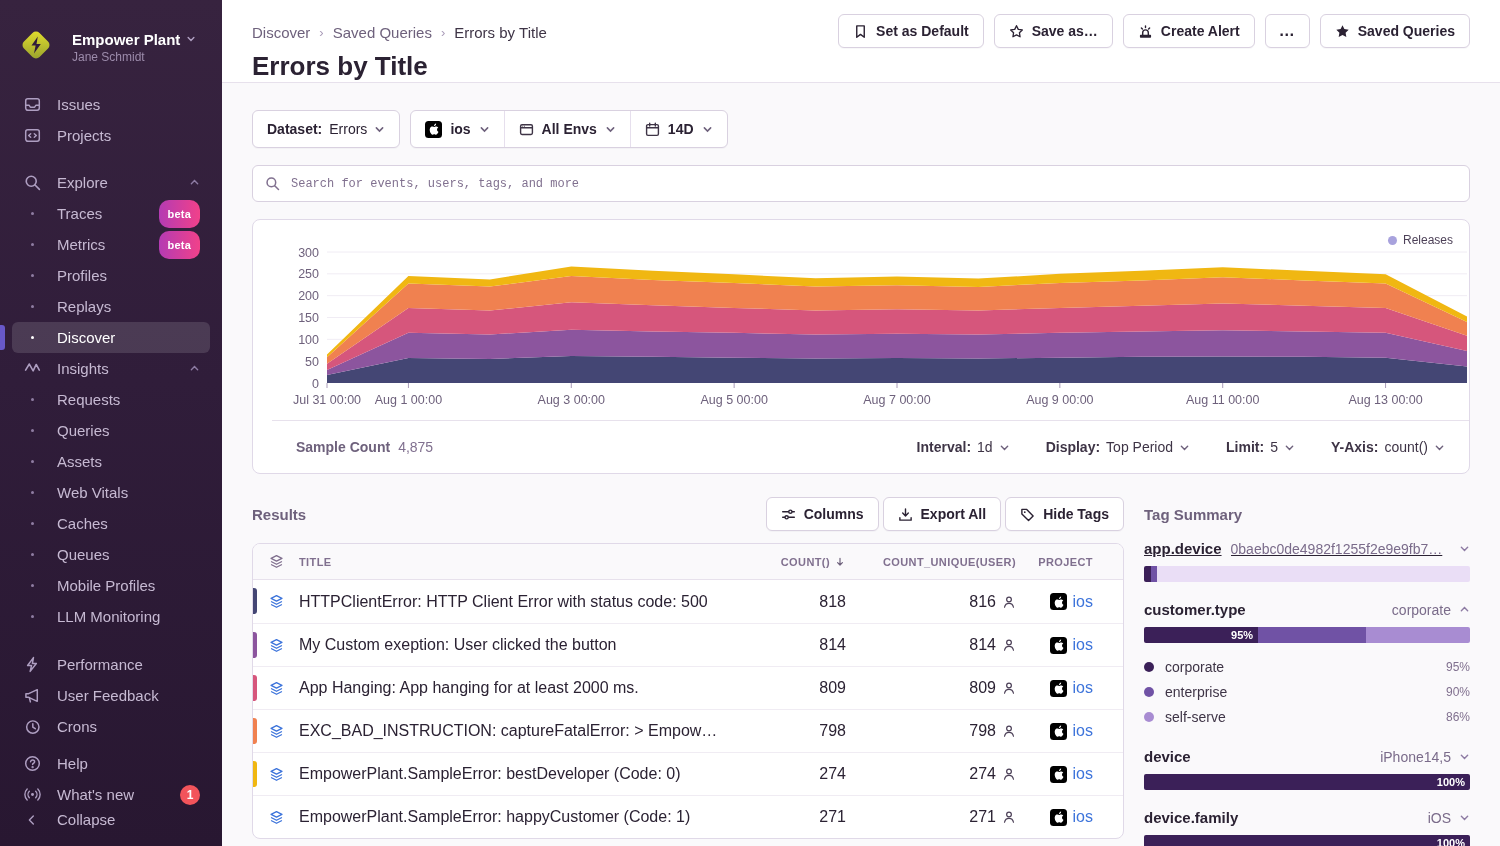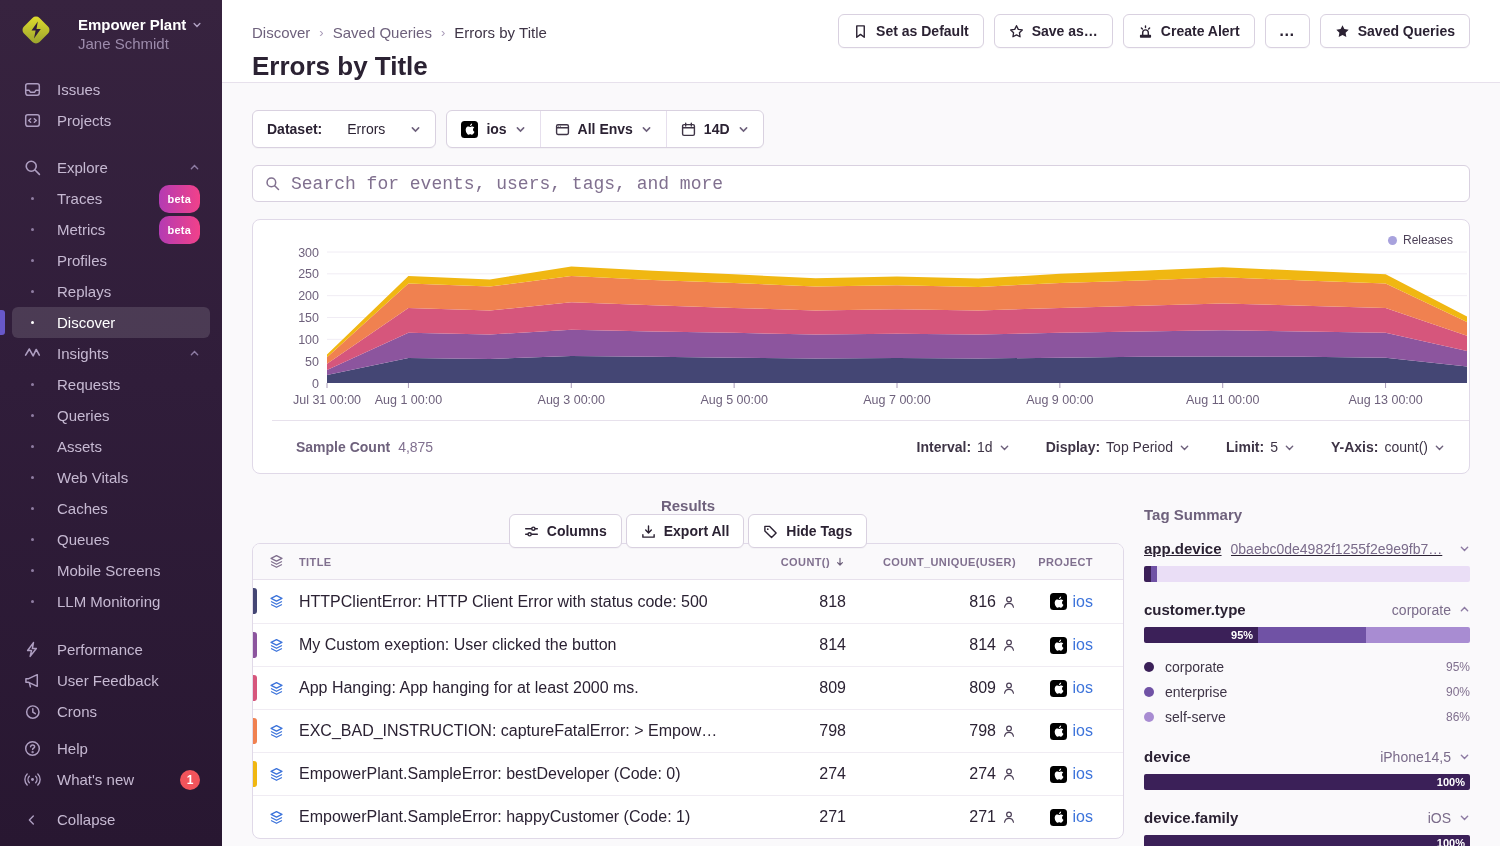--- a/index.html
+++ b/index.html
@@ -8,23 +8,23 @@
     width:1500px; height:846px; overflow:hidden;
     font-family:"Liberation Sans", sans-serif;
     background:#faf9fb; display:flex; color:#2b2233;
   }
   
   .sidebar {
     width:222px; height:846px; flex-shrink:0; position:relative;
     background:linear-gradient(180deg,#37233f 0%,#301d3a 45%,#281731 100%);
     color:#c9bcd6;
   }
-  .sb-logo { display:flex; align-items:flex-end; gap:24px; padding:12px 14px 10px 18px; }
+  .sb-logo { display:flex; align-items:center; gap:18px; padding:27px 14px 10px 18px; }
   .sb-org-name { font-size:15px; font-weight:700; color:#fff; display:flex; align-items:center; gap:6px; }
-  .sb-user { font-size:15px; color:#9c8bab; margin-top:2px; }
+  .sb-user { font-size:12px; color:#9c8bab; margin-top:2px; }
   .sb-nav { padding:12px 12px 0 12px; }
   .sb-item {
     height:31px; display:flex; align-items:center; padding:0 10px;
     font-size:15px; color:#c6b9d2; border-radius:6px; position:relative; cursor:pointer;
   }
   .sb-item .icon-box { width:20px; display:flex; justify-content:center; align-items:center; margin-right:15px; color:#ae9ec1; }
   .sb-item .bullet { width:3px; height:3px; border-radius:50%; background:#8f7da2; }
   .sb-item.active { background:rgba(255,255,255,0.13); color:#fff; }
   .sb-item.active .bullet { background:#fff; }
   .sb-item.active::before {
@@ -56,58 +56,58 @@
     background:#fff; border:1px solid #d9d1e0; border-radius:6px;
     font-size:14px; font-weight:700; color:#2b2233; cursor:pointer; white-space:nowrap;
     box-shadow:0 1px 1px rgba(43,34,51,0.03);
   }
   .btn .bicon { display:flex; color:#2b2233; }
   .btn.icon-only { padding:0 13px; font-size:16px; letter-spacing:1px; }
   .content { padding:27px 30px 0 30px; }
   
   .filter-row { display:flex; gap:10px; }
   .pill {
-    display:inline-flex; align-items:center; gap:25px; height:38px; padding:0 14px;
+    display:inline-flex; align-items:center; gap:7px; height:38px; padding:0 14px;
     background:#fff; border:1px solid #d9d1e0; border-radius:6px; font-size:14px; cursor:pointer;
     box-shadow:0 1px 1px rgba(43,34,51,0.03);
   }
   .pill b { font-weight:700; }
   .pill-group { display:flex; height:38px; background:#fff; border:1px solid #d9d1e0; border-radius:6px; overflow:hidden;
     box-shadow:0 1px 1px rgba(43,34,51,0.03); }
   .pill-group .seg { display:flex; align-items:center; gap:8px; padding:0 14px; font-size:14px; font-weight:700; cursor:pointer; }
   .pill-group .seg + .seg { border-left:1px solid #e6dfed; }
   .chev { display:flex; color:#6e617c; }
   .apple-chip { width:17px; height:17px; border-radius:3.5px; background:#000; display:inline-flex; align-items:center; justify-content:center; flex-shrink:0; }
   .search-bar {
     margin-top:17px; height:37px; background:#fff; border:1px solid #d9d1e0; border-radius:6px;
     display:flex; align-items:center; padding:0 12px; gap:9px;
   }
   .search-bar input {
-    border:none; outline:none; flex:1; font-family:"Liberation Mono", monospace; font-size:18px; color:#2b2233; background:transparent;
+    border:none; outline:none; flex:1; font-family:"Liberation Mono", monospace; font-size:12px; color:#2b2233; background:transparent;
   }
   .search-bar input::placeholder { color:#80708f; }
   
   .chart-panel { margin-top:17px; background:#fff; border:1px solid #e0d9e8; border-radius:8px; overflow:hidden;padding-left:19px; }
   .chart-area { position:relative; height:200px; }
   .chart-legend { position:absolute; top:13px; right:16px; display:flex; align-items:center; gap:6px; font-size:12px; color:#4d4158; }
   .legend-dot { width:9px; height:9px; border-radius:50%; }
   .chart-footer {
     border-top:1px solid #e7e1ec; height:53px; display:flex; align-items:center;
     justify-content:space-between; padding:0 24px;
   }
   .sample-count { font-size:14px; color:#6e617c; }
   .sample-count b { font-weight:700; margin-right:8px; }
   .sample-count span { color:#80708f; }
   .footer-controls { display:flex; gap:36px; }
   .fc { display:flex; align-items:center; gap:6px; font-size:14px; color:#3e3446; cursor:pointer; }
   .fc b { font-weight:700; }
   
   .results-row { margin-top:23px; display:flex; gap:20px; align-items:flex-start; }
   .results-col { width:872px; flex-shrink:0; }
-  .results-head { display:flex; align-items:center; justify-content:space-between; height:34px;flex-direction:column; }
+  .results-head { display:flex; align-items:center; justify-content:space-between; height:34px; }
   .results-title { font-size:15px; font-weight:700; color:#6e617c; }
   .results-buttons { display:flex; gap:4px; }
   .table { margin-top:12px; background:#fff; border:1px solid #e0d9e8; border-radius:8px; overflow:hidden; }
   .thead { display:flex; align-items:center; height:36px; background:#faf9fb; border-bottom:1px solid #e7e1ec;
     font-size:11px; font-weight:700; color:#80708f; letter-spacing:.4px; }
   .trow { display:flex; align-items:center; height:43px; border-top:1px solid #f0ecf3; font-size:16px; color:#2b2233; position:relative; }
   .trow:first-child { border-top:none; }
   .col-icon { width:46px; display:flex; justify-content:center; flex-shrink:0; }
   .col-title { width:427px; flex-shrink:0; white-space:nowrap; overflow:hidden; text-overflow:ellipsis; }
   .col-count { width:120px; flex-shrink:0; text-align:right; display:flex; justify-content:flex-end; align-items:center; gap:4px; }
@@ -271,21 +271,21 @@
       <div class="sb-item">
         <span class="icon-box">
           <span class="bullet"></span>
         </span>
         <span>Queues</span>
       </div>
       <div class="sb-item">
         <span class="icon-box">
           <span class="bullet"></span>
         </span>
-        <span>Mobile Screens</span>
+        <span>Mobile Profiles</span>
       </div>
       <div class="sb-item">
         <span class="icon-box">
           <span class="bullet"></span>
         </span>
         <span>LLM Monitoring</span>
       </div>
       <div class="sb-item" style="margin-top: 17px;">
         <span class="icon-box">
           <svg width="17" height="17" viewBox="0 0 16 16" fill="none" stroke="currentColor" stroke-width="1.4" stroke-linejoin="round">

